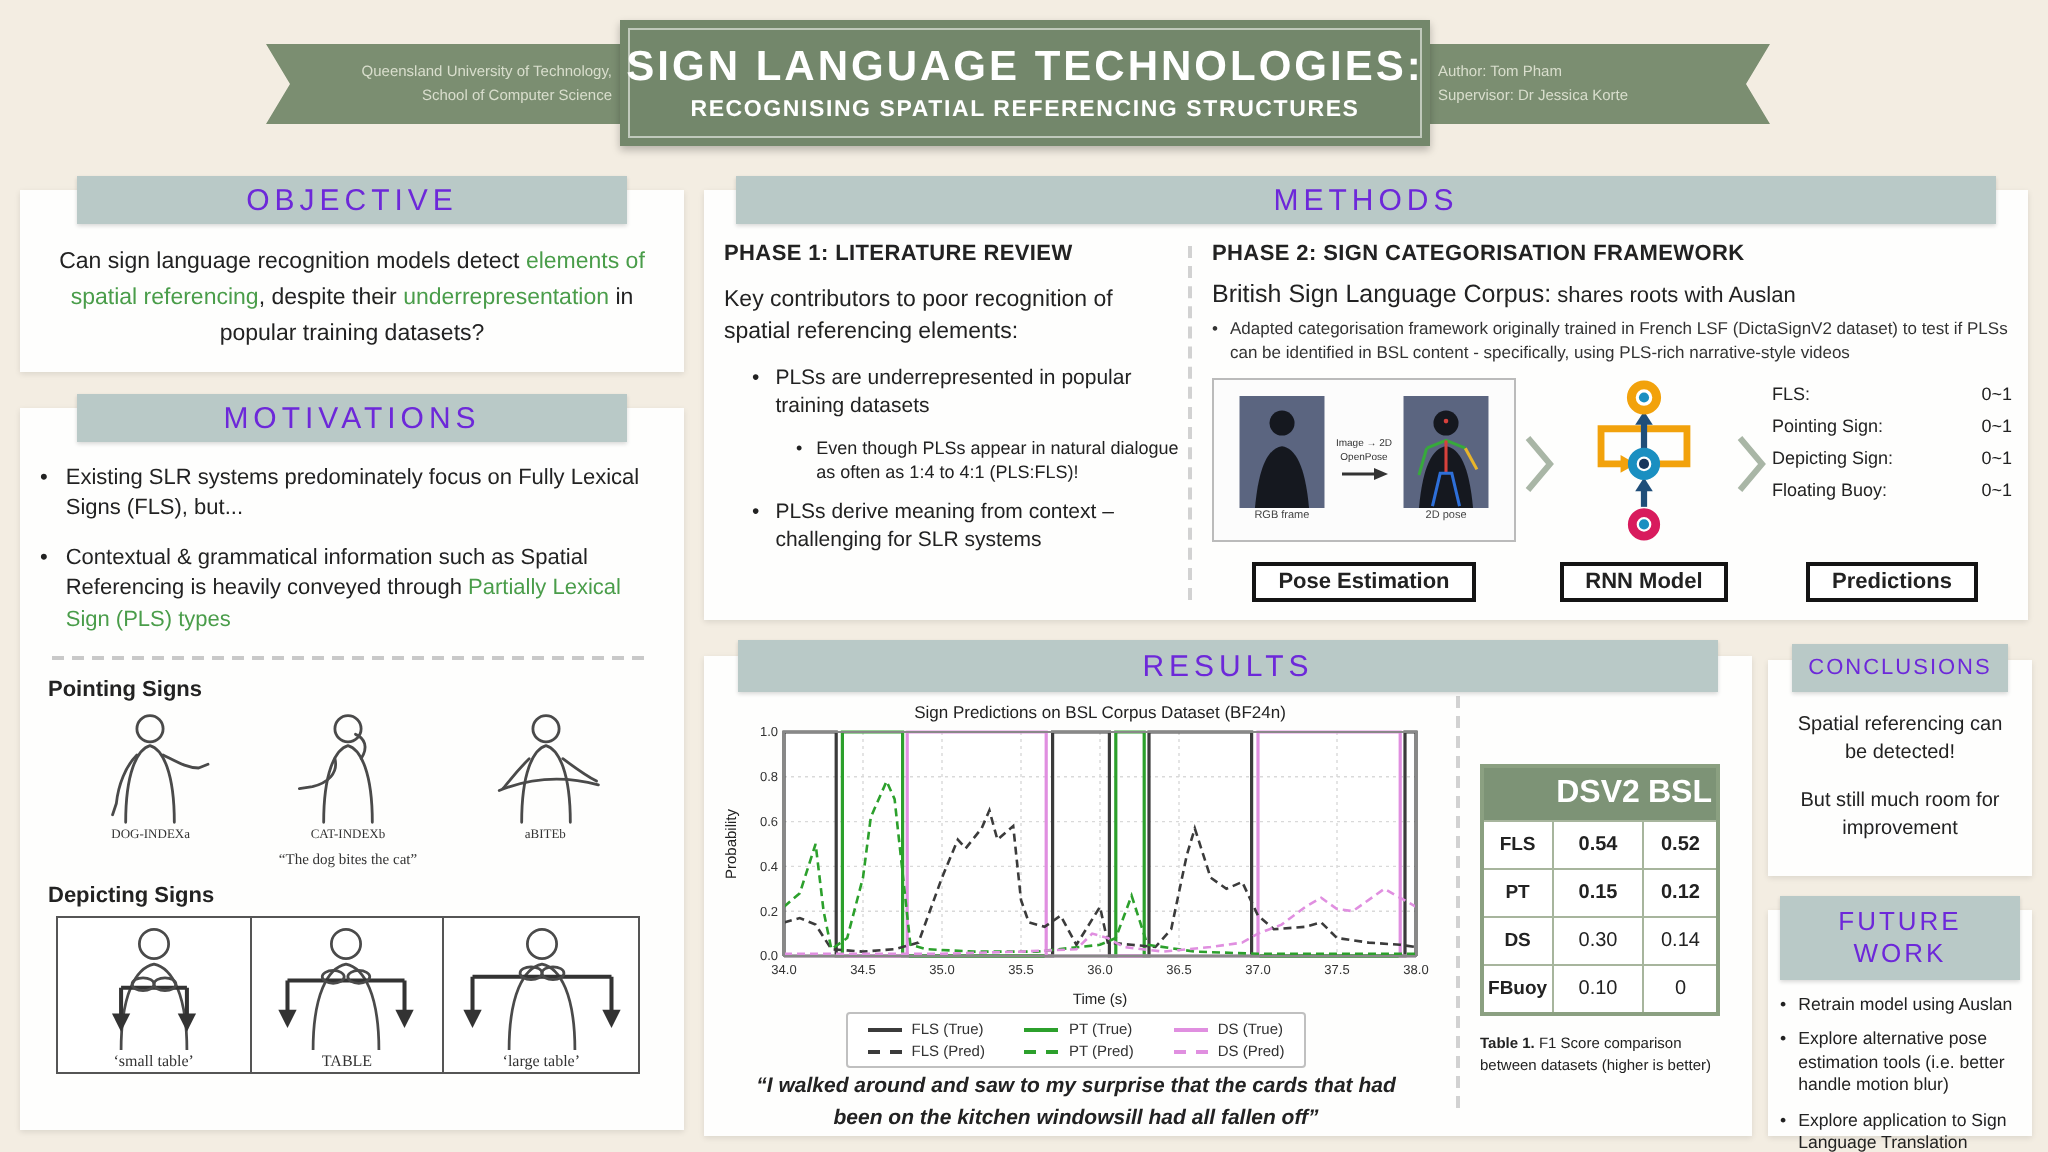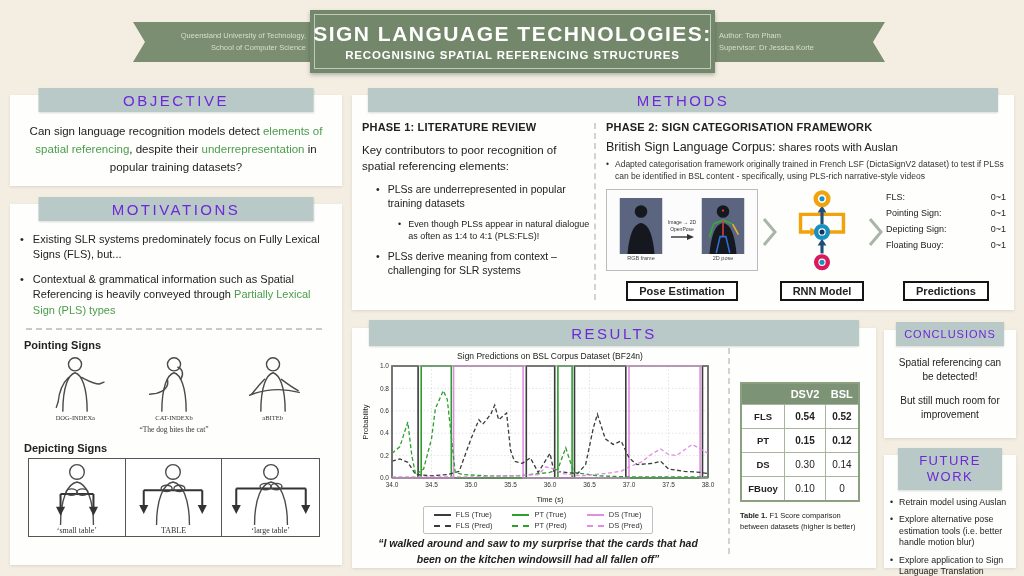--- a/index.html
+++ b/index.html
@@ -85,33 +85,33 @@
   .legend-box { position:absolute; left:8px; top:178px; width:356px; display:flex; justify-content:center; }
   .legend-grid { border:1px solid #c0c0c0; border-radius:2px; background:#fff;
                  display:grid; grid-template-columns:auto auto auto; gap:2px 20px; padding:3px 10px; }
   .legend-item { display:flex; align-items:center; gap:5px; font-size:7.5px; color:#333; }
   .legend-sample { width:17px; height:0; border-top:2px solid #000; }
   .quote { position:absolute; left:4px; top:208px; width:364px; text-align:center;
            font-size:10.5px; font-weight:bold; font-style:italic; line-height:1.5; }
   .res-divider { position:absolute; left:376px; top:10px; bottom:14px; border-left:2px dashed #d2d2d2; }
   .f1-table-wrap { position:absolute; left:388px; top:54px; width:120px; }
   table.f1 { width:100%; border-collapse:collapse; font-size:10px; background:#fff; border:2px solid #8ba081; }
-  table.f1 th { background:#7d9376; color:#fff; font-size:11px; padding:4px 2px; }
+  table.f1 th { background:#7d9376; color:#fff; font-size:16px; padding:4px 2px; }
   table.f1 td { border:1px solid #a7b59d; text-align:center; padding:6px 2px; }
   table.f1 td.rowlab { font-weight:bold; border-left:none; font-size:9.5px; }
   table.f1 tr.boldrow td.val { font-weight:bold; }
   .tbl-caption { margin-top:9px; font-size:7.5px; line-height:1.4; color:#222; }
 
   
   #conclusions-card { left:884px; top:330px; width:132px; height:108px; }
   #conclusions-card .bar { top:-8px; width:108px; height:24px; font-size:11px; letter-spacing:1px; }
   .concl-body { padding:26px 10px 0; text-align:center; font-size:10px; line-height:1.4; }
   .concl-body p { margin-bottom:10px; }
   #future-card { left:884px; top:455px; width:132px; height:113px; }
-  #future-card .bar { top:-7px; width:104px; height:42px; font-size:13px; letter-spacing:1.5px;
+  #future-card .bar { top:-7px; width:120px; height:42px; font-size:13px; letter-spacing:1.5px;
                       text-align:center; line-height:1.25; padding:0 14px; }
   .fw-list { padding:42px 8px 0 6px; }
   .fw-item { display:flex; gap:6px; font-size:8.8px; line-height:1.3; margin-bottom:6px; }
 
   .sign-stroke { stroke:#4a4a4a; fill:none; stroke-width:1.5; stroke-linecap:round; stroke-linejoin:round; }
   .arrow-stroke { stroke:#333; fill:none; stroke-width:2.2; }
 </style>
 </head>
 <body>
 

